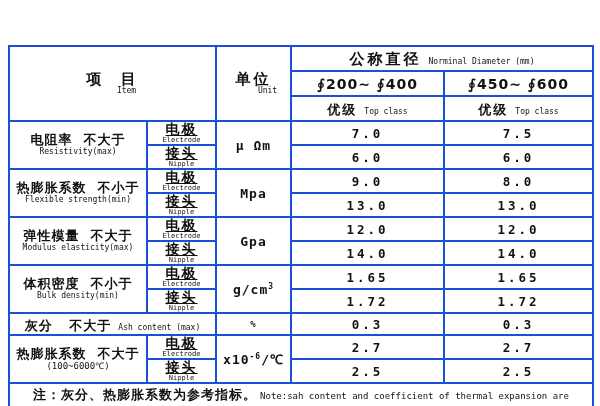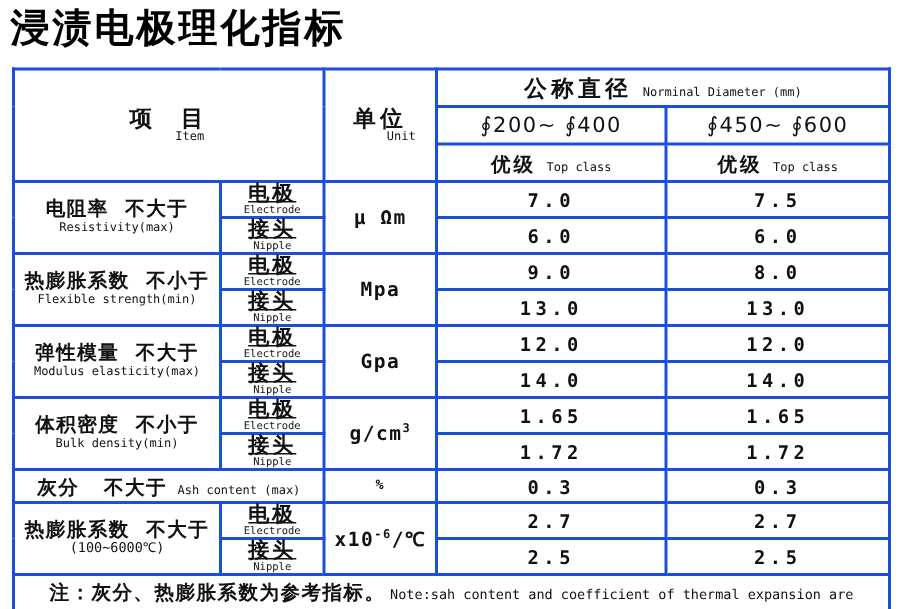--- a/index.html
+++ b/index.html
@@ -8,40 +8,39 @@
   .title{position:absolute;top:1px;left:7px;margin:0;font-size:26px;font-weight:bold;
          letter-spacing:2px;color:#000;}
   table.spec{position:absolute;top:45px;left:8px;width:584px;border-collapse:collapse;
              table-layout:fixed;border:2px solid #000;}
   th,td{border:2px solid #1d4ed8;padding:0;text-align:center;vertical-align:middle;font-weight:normal;}
   tr.g-top>td,tr.g-top>th{border-top:2px solid #000;}
   tr.hr-head{height:25px;} tr.hr-sub{height:24px;margin-left:35px;} tr.hr-ash{height:22px;} tr.hr-note{height:19px;}
   .zh-head{font-size:15px;font-weight:bold;letter-spacing:3px;white-space:pre;line-height:1.1;}
   .en-tiny{font-size:8px;font-family:"DejaVu Sans Mono",monospace;line-height:1.1;color:#111;margin-left:28px;}
   .inline-gap{margin-left:7px;}
-  .range{font-size:14px;font-weight:normal;letter-spacing:1px;white-space:pre;}
+  .range{font-size:14px;font-weight:bold;letter-spacing:1px;white-space:pre;}
   .grade-zh{font-size:13px;font-weight:bold;letter-spacing:2px;}
   .name-zh{font-size:13px;font-weight:bold;white-space:pre;letter-spacing:1px;line-height:1.15;}
   .name-en{font-size:8px;font-family:"DejaVu Sans Mono",monospace;line-height:1.1;}
   .name-en.therm{font-size:9px;}
   .part-zh{font-size:14px;font-weight:bold;letter-spacing:2px;line-height:13px;margin-top:1px;text-decoration:underline;}
   .part-en{font-size:7px;font-family:"DejaVu Sans Mono",monospace;line-height:8px;}
   .unit-cell{font-size:13px;font-family:"DejaVu Sans Mono",monospace;font-weight:bold;letter-spacing:1px;}
   .unit-cell sup{font-size:8px;line-height:0;}
   .unit-cell.ash-unit{font-size:9px;}
   .val{font-size:12.5px;font-family:"DejaVu Sans Mono",monospace;font-weight:bold;letter-spacing:3px;}
   .note-cell{text-align:center;}
   .note-zh{font-size:13px;font-weight:bold;letter-spacing:1px;}
   .note-en{font-size:9px;font-family:"DejaVu Sans Mono",monospace;margin-left:3px;}
 </style>
 </head>
 <body>
 
 <div class="page">
-  <h1 class="title">浸渍电极理化指标</h1>
 
   <table class="spec">
     <colgroup>
       <col style="width:138px">
         <col style="width:69px">
         <col style="width:75px">
       <col style="width:153px">
         <col style="width:149px">
     </colgroup>
 

